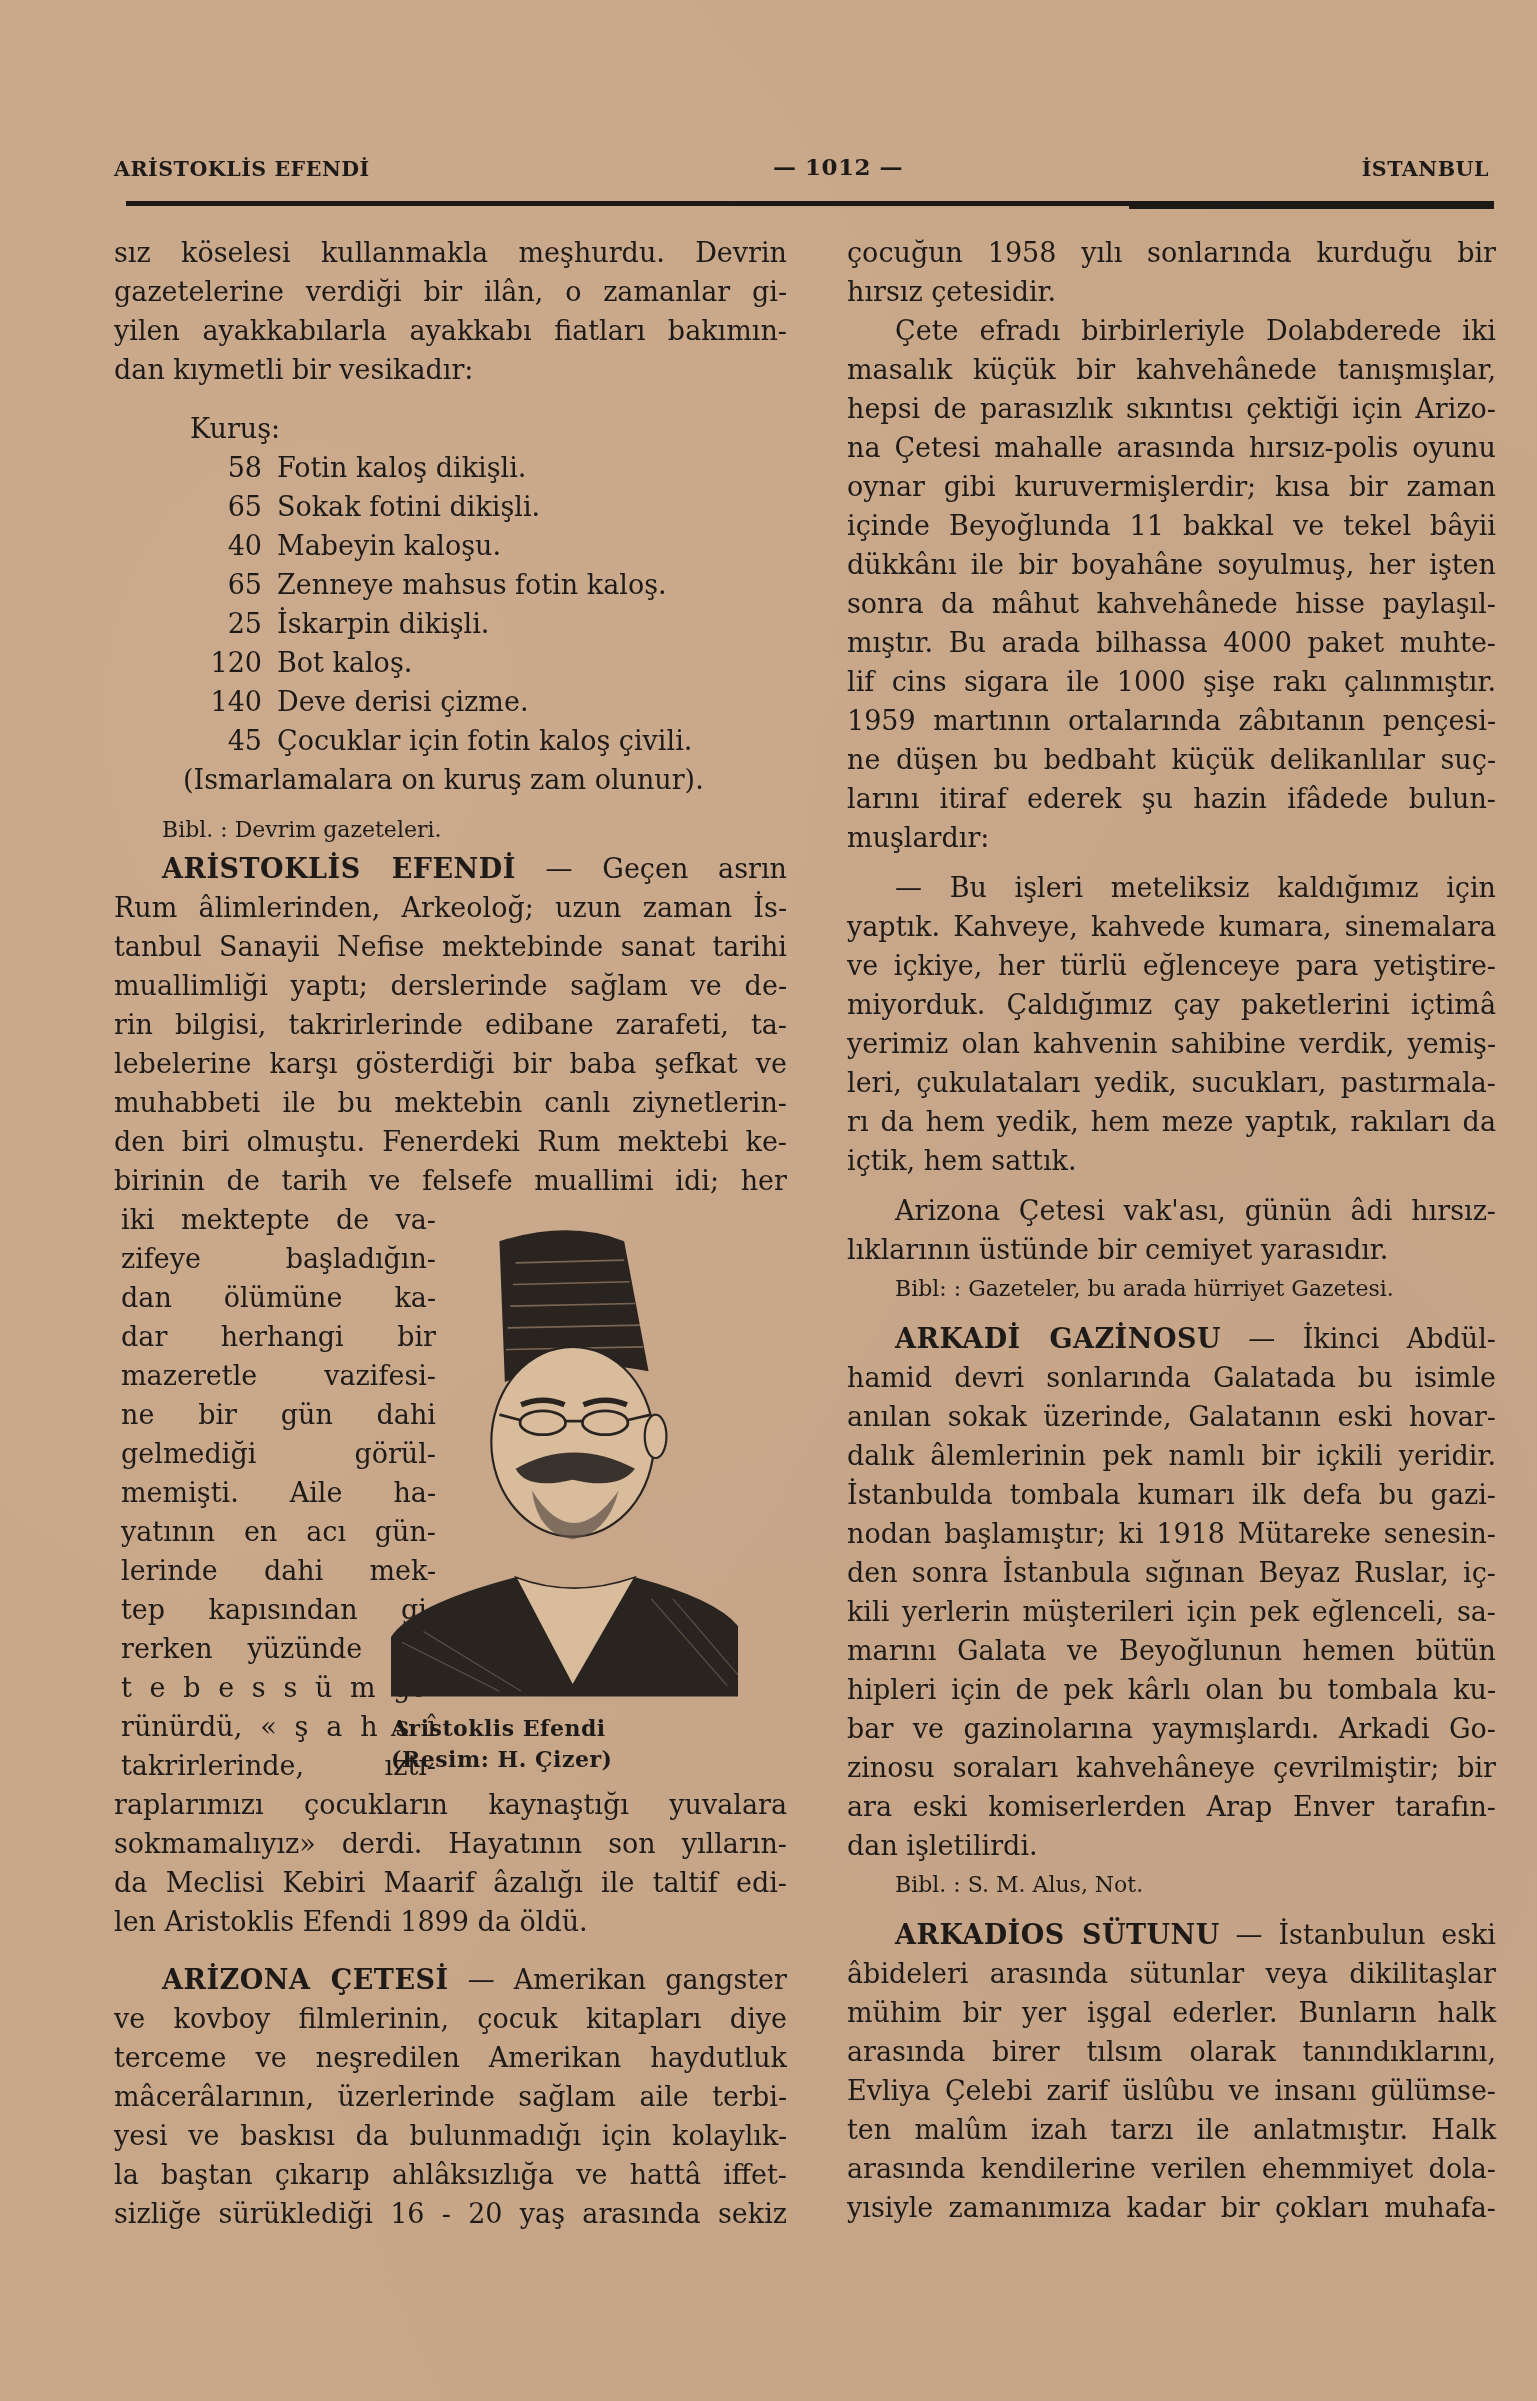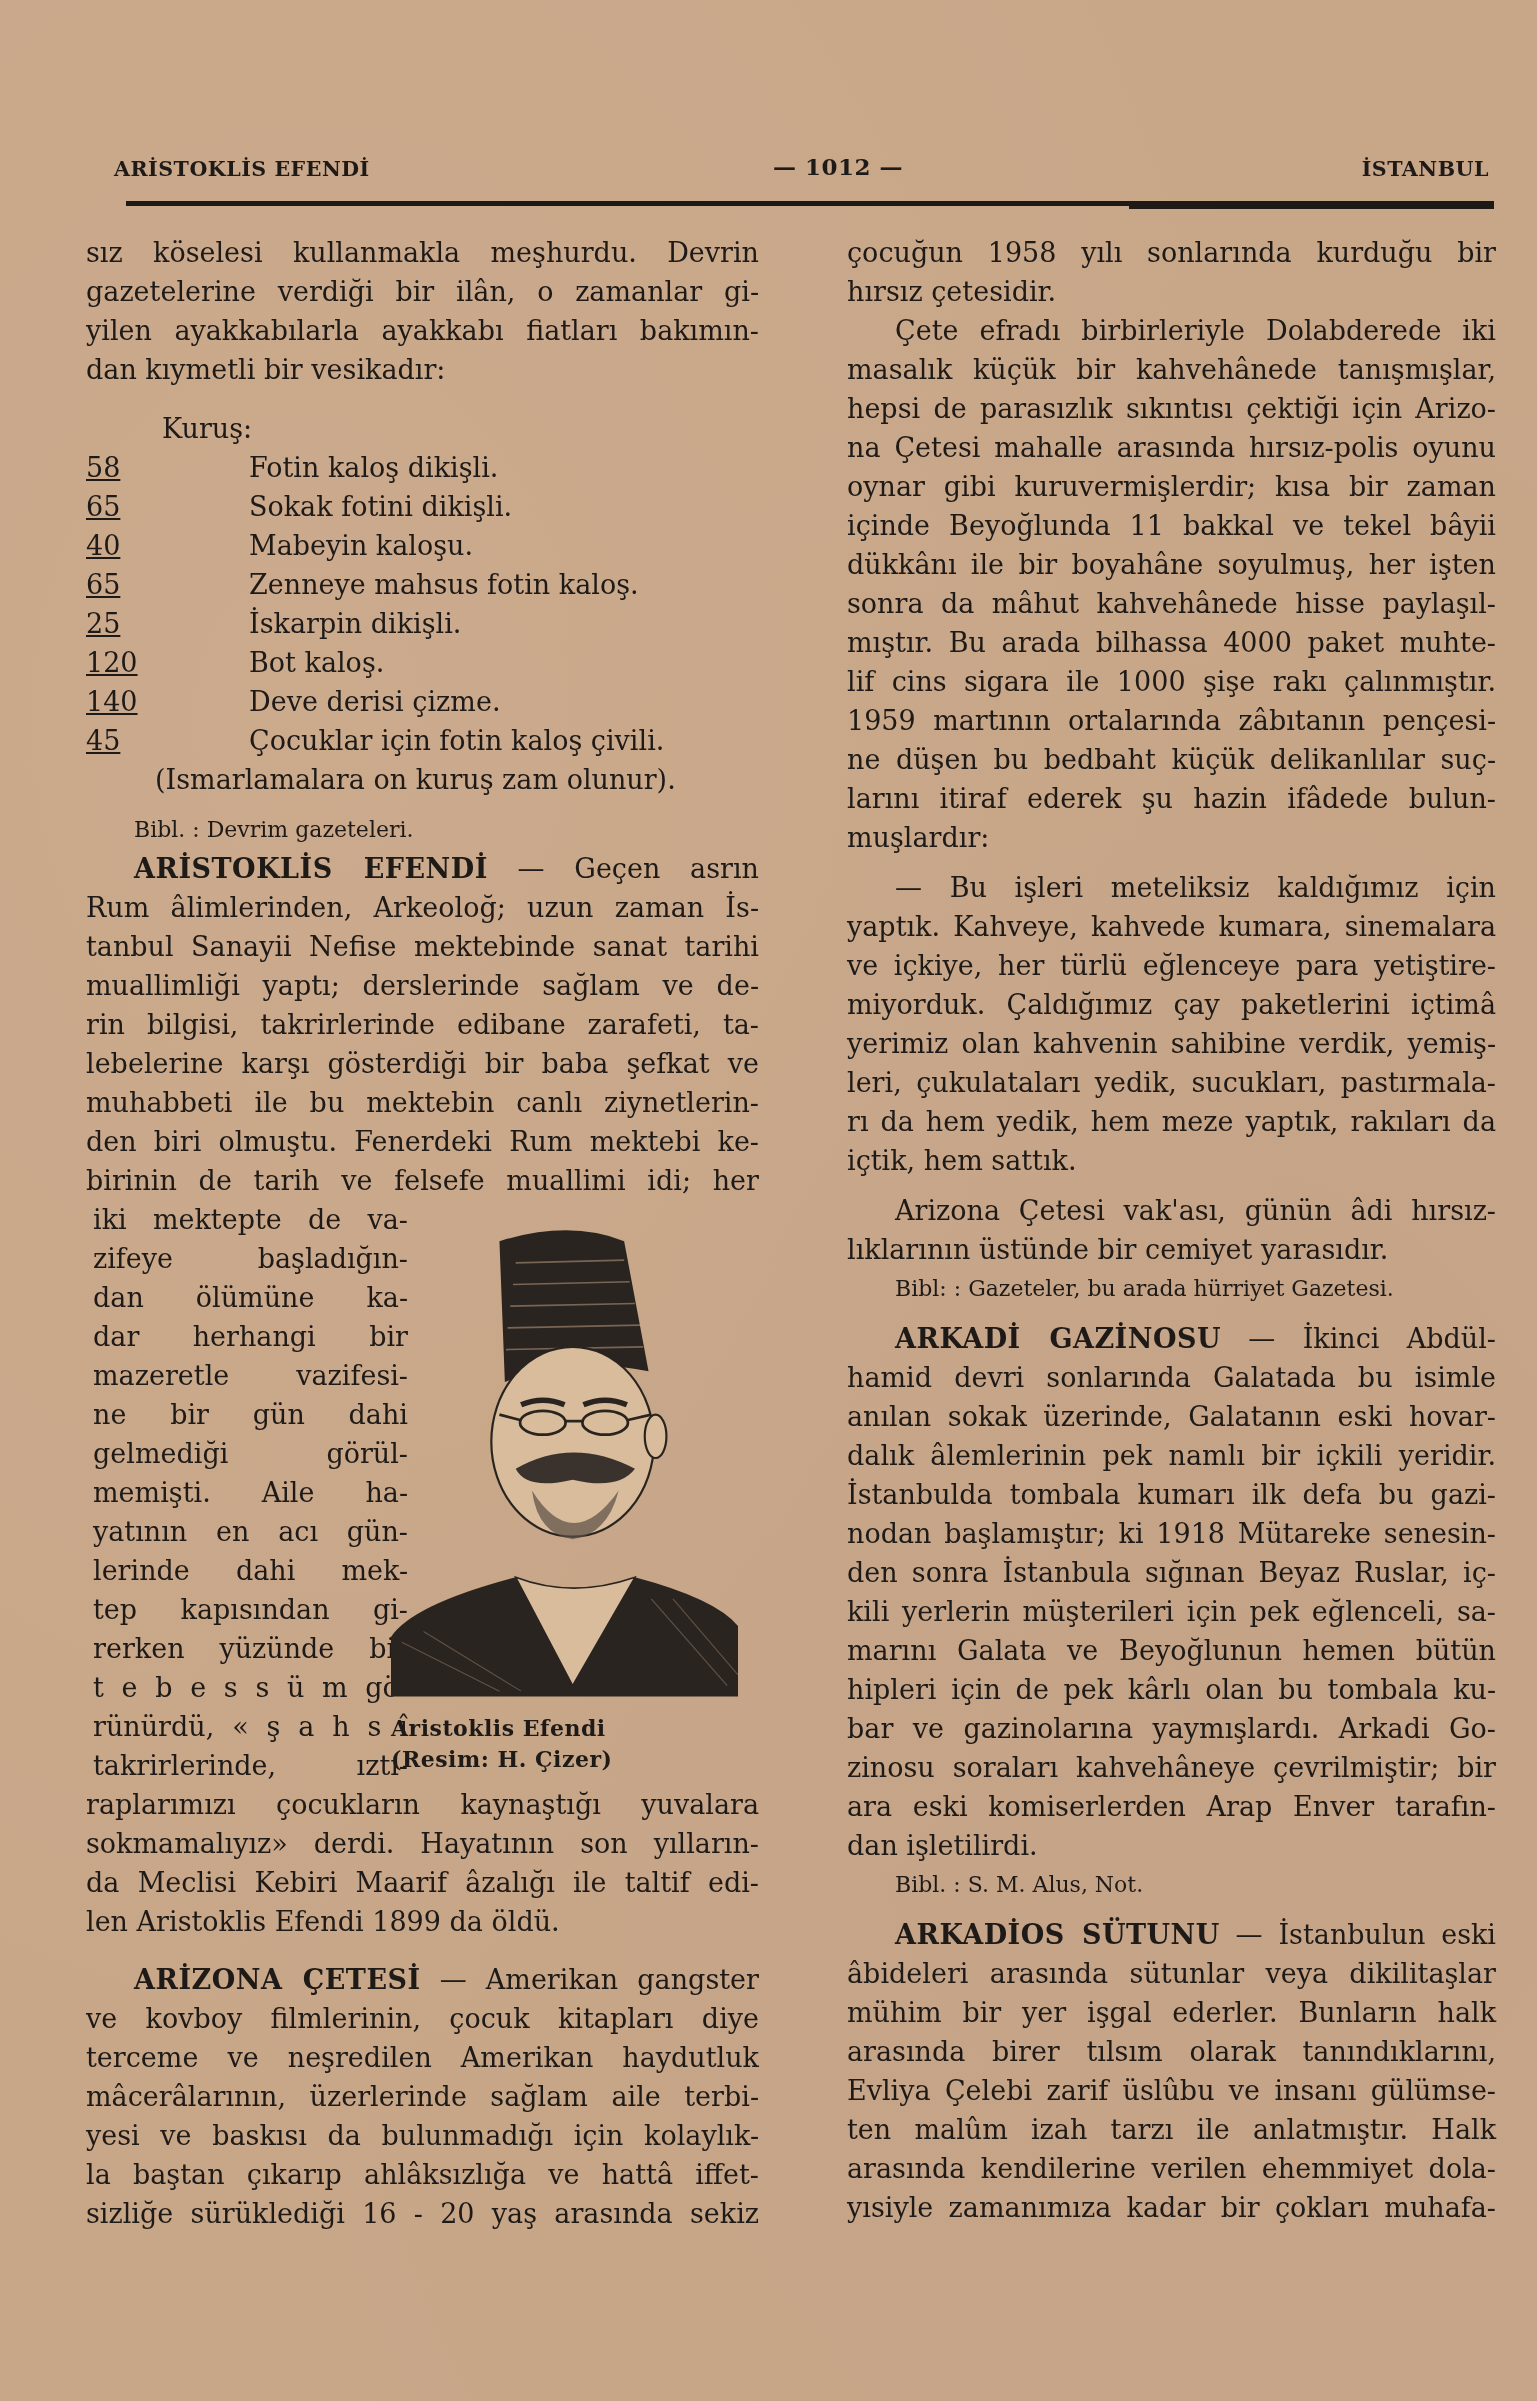--- a/index.html
+++ b/index.html
@@ -14,27 +14,27 @@
     position:relative;
   }
   .header { position:absolute; top:153px; left:102px; width:1391px; height:33px; font-weight:bold; font-size:20.6px; letter-spacing:0.5px; }
   .header .left { position:absolute; left:12px; top:4.3px; }
   .header .center { position:absolute; left:671px; top:0px; font-size:23px; }
   .header .right { position:absolute; right:4px; top:4.3px; }
   .rule { position:absolute; top:201px; left:126px; width:1368px; height:4.9px; background:#1d1917; }
   .rule.thick { left:1129px; width:365px; height:6.5px; top:202px; }
 
   .col { position:absolute; top:233px; font-size:27px; line-height:39px; }
-  .col.left { left:86px; width:673px; }
+  .col.left { left:114px; width:673px; }
   .col.right { left:847px; width:649px; }
   .line { display:block; white-space:nowrap; text-align:justify; text-align-last:justify; height:39px; }
   .line.last { text-align-last:left; }
   .indent { padding-left:48px; }
   .price-row { display:flex; height:39px; }
-  .price-row .num { width:163px; padding-right:15px; box-sizing:border-box;text-decoration:underline; }
+  .price-row .num { width:163px; text-align:right; padding-right:15px; box-sizing:border-box; }
   .kurus { padding-left:76px; height:39px; margin-top:19.5px; }
   .paren { padding-left:69px; height:39px; }
   .bibl { font-size:22px; height:39px; }
   .gap { height:19.5px; }
   .gap-s { height:11px; }
   .head-term { font-weight:bold; letter-spacing:0.5px; }
   .narrow { width:315px;margin-left:7px; }
   .figure { position:absolute; left:391px; top:1208px; width:347px; height:592px; }
   .figure svg { position:absolute; left:0; top:0; }
   .caption { position:absolute; left:0; width:347px; text-align:left; font-weight:bold; font-size:22px; line-height:31.5px; letter-spacing:0.5px; }

